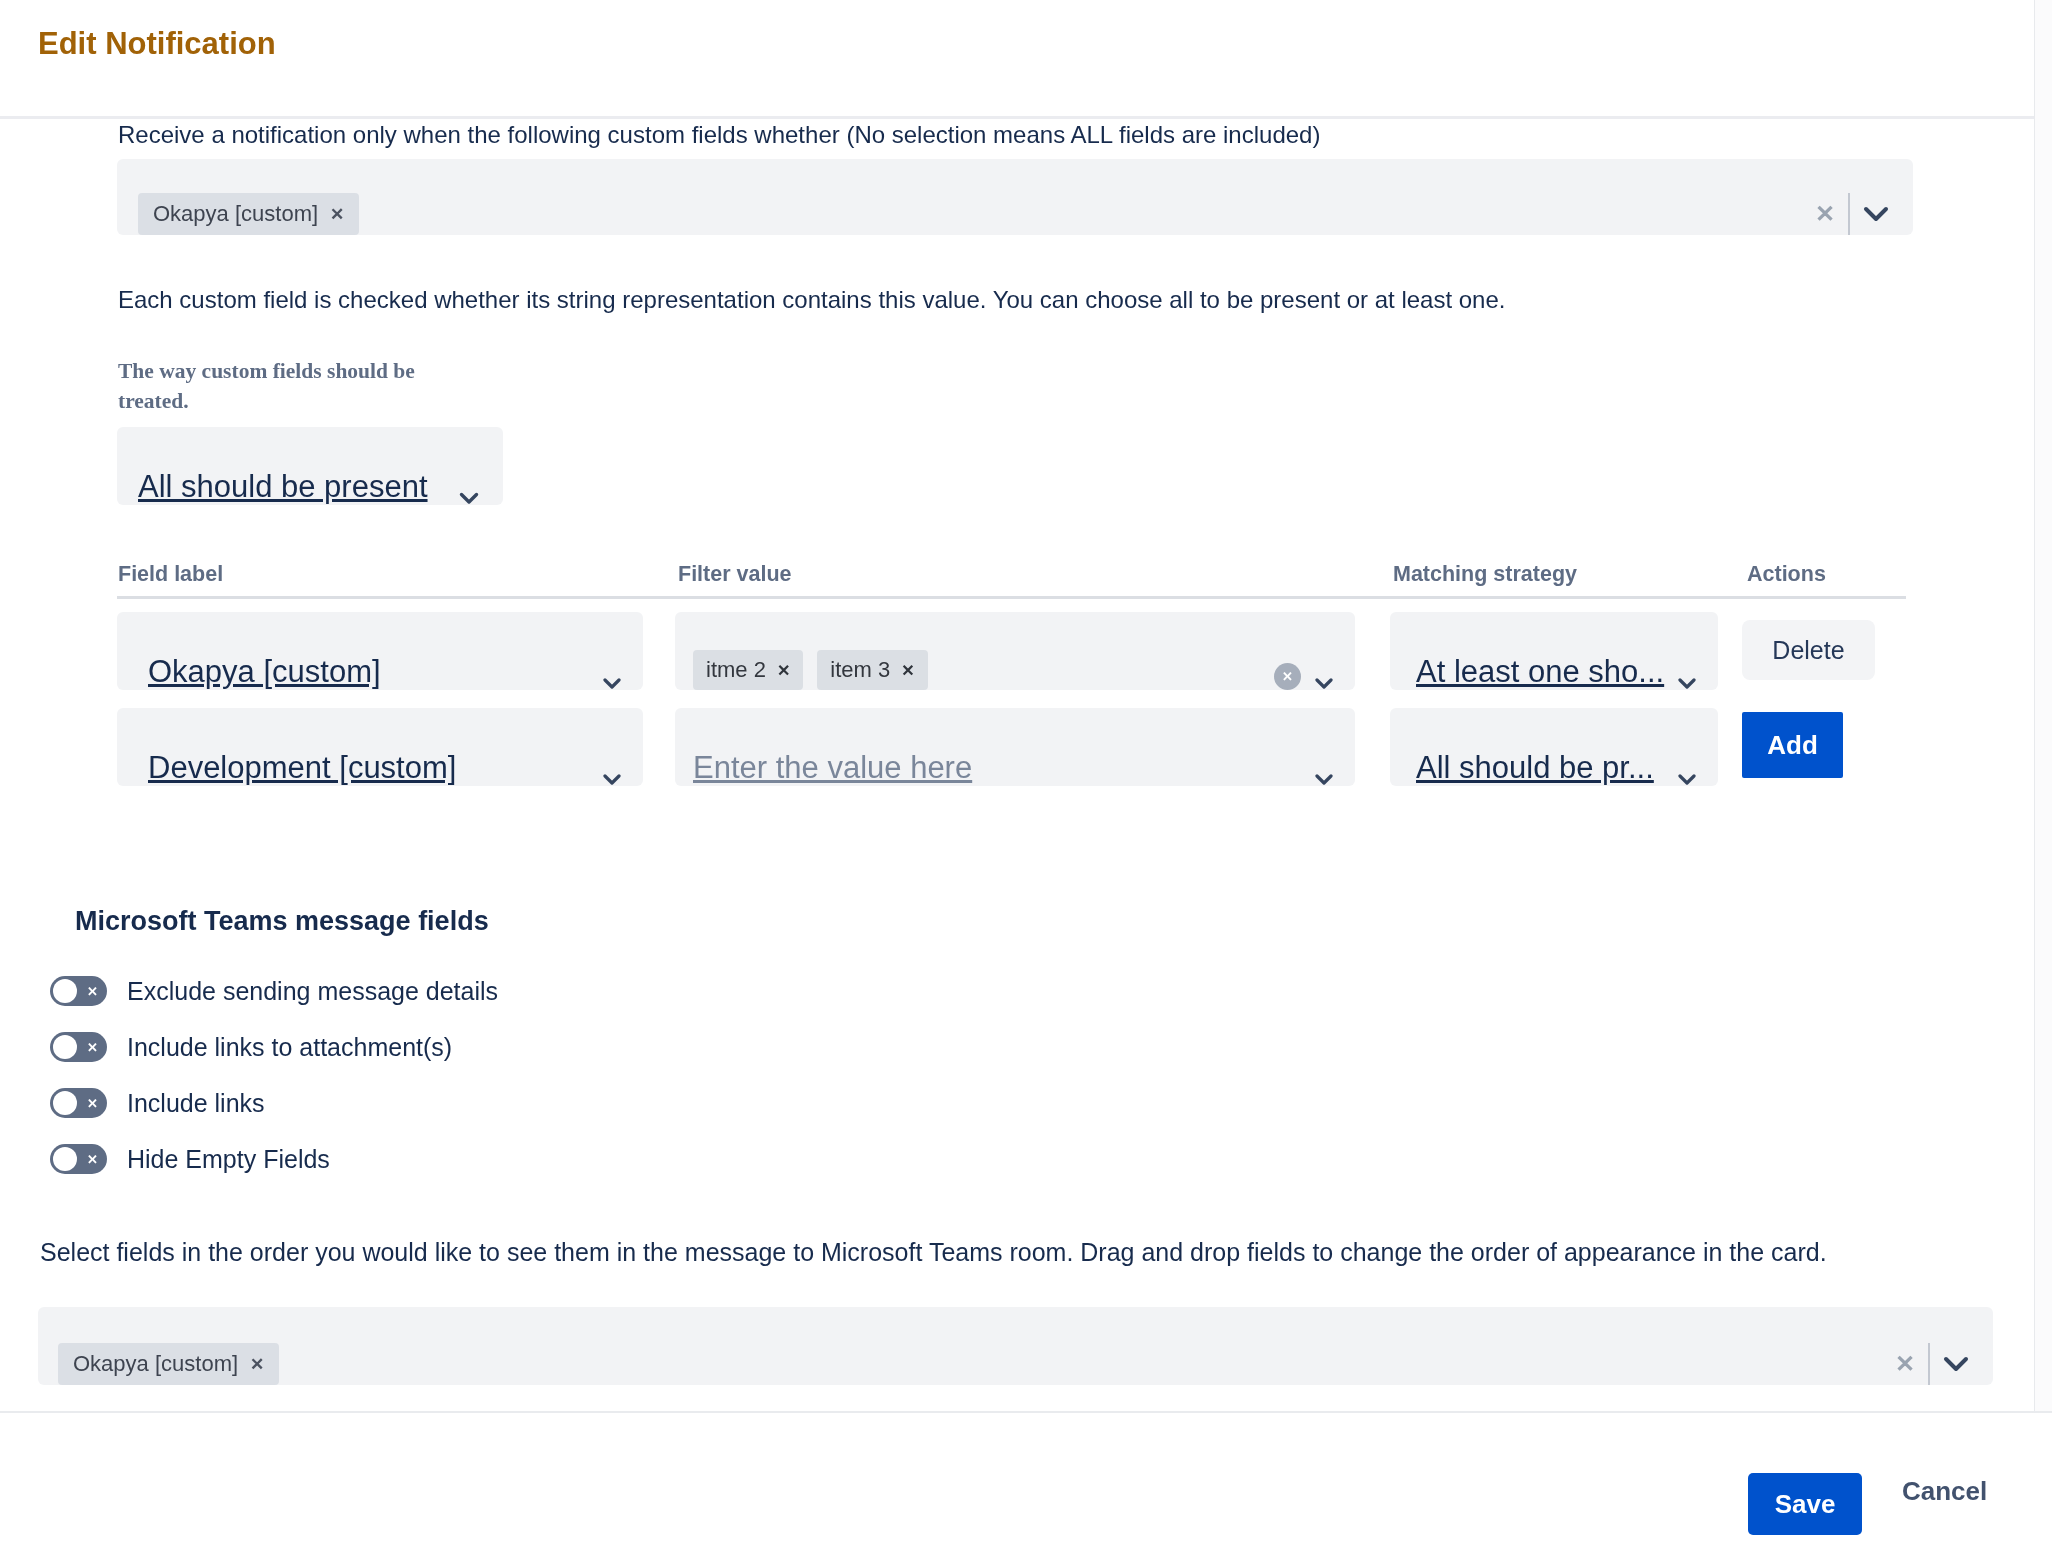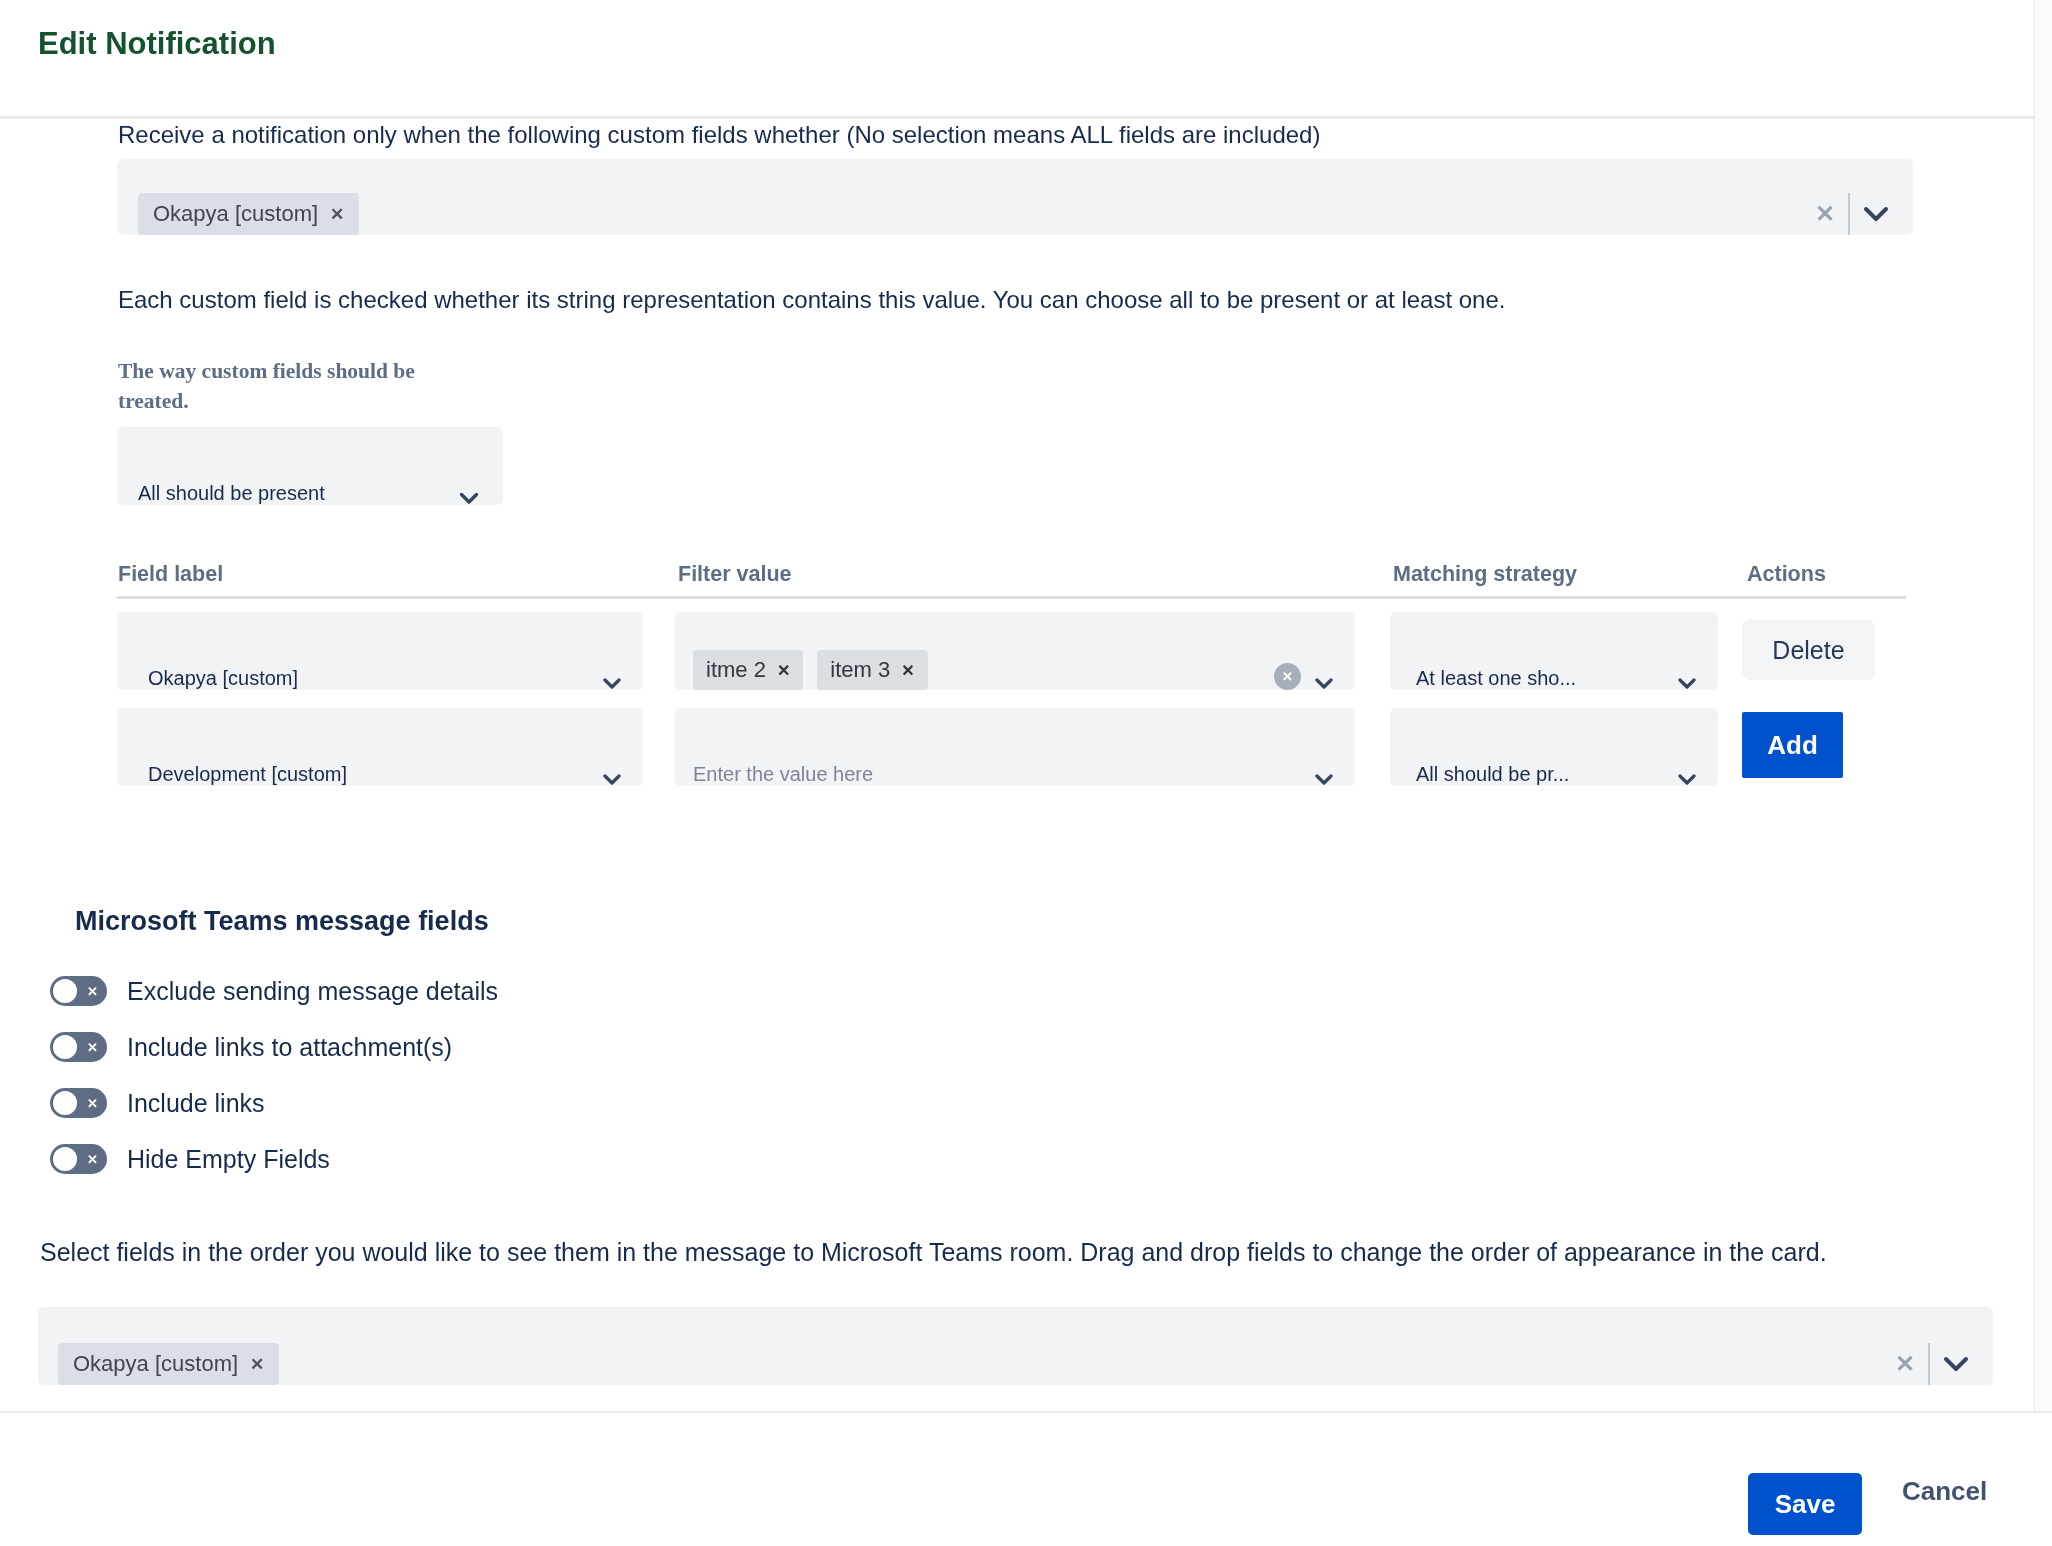--- a/index.html
+++ b/index.html
@@ -1,32 +1,32 @@
 <!DOCTYPE html>
 <html><head>
 <meta charset="utf-8">
 <style>
   * { margin:0; padding:0; box-sizing:border-box; }
   html,body { width:2052px; height:1546px; background:#fff; overflow:hidden;
               font-family:"Liberation Sans", sans-serif; color:#172B4D; }
   .abs { position:absolute; }
 
   
-  .dlg-title { left:38px; top:26px; font-size:31px; font-weight:700; color:#14532d; }
+  .dlg-title { left:38px; top:26px; font-size:31px; font-weight:700; color:#a16207; }
   .hdr-divider { left:0; top:116px; width:2052px; height:3px; background:#EBECF0; }
 
   
   .p1 { left:118px; top:121px; font-size:24px; }
   .p2 { left:118px; top:286px; font-size:24px; }
   .treat-label { left:118px; top:356px; width:340px; font-size:21.5px; font-weight:700;
                  color:#5E6C84; line-height:30px;font-family:Liberation Serif, serif; }
 
   
   .field { background:#F2F3F5; border-radius:6px; display:flex; align-items:flex-end; }
-  .sel-text { font-size:20px; color:#172B4D; }
+  .sel-text { font-size:31px; color:#172B4D;text-decoration:underline; }
   .placeholder { color:#7A869A; }
   .chev { display:inline-flex; align-items:center; }
   .vdiv { width:2px; height:42px; background:#C3C8D1; }
   .clear-x { font-size:24px; font-weight:700; color:#99A3B0; line-height:1; }
 
   
   .select1 { left:117px; top:159px; width:1796px; height:76px; padding:0 24px 0 21px; }
   .select2 { left:38px;  top:1307px; width:1955px; height:78px; padding:0 24px 0 20px; }
   .ms-controls { margin-left:auto; display:flex; align-items:center; gap:13px; }
 

